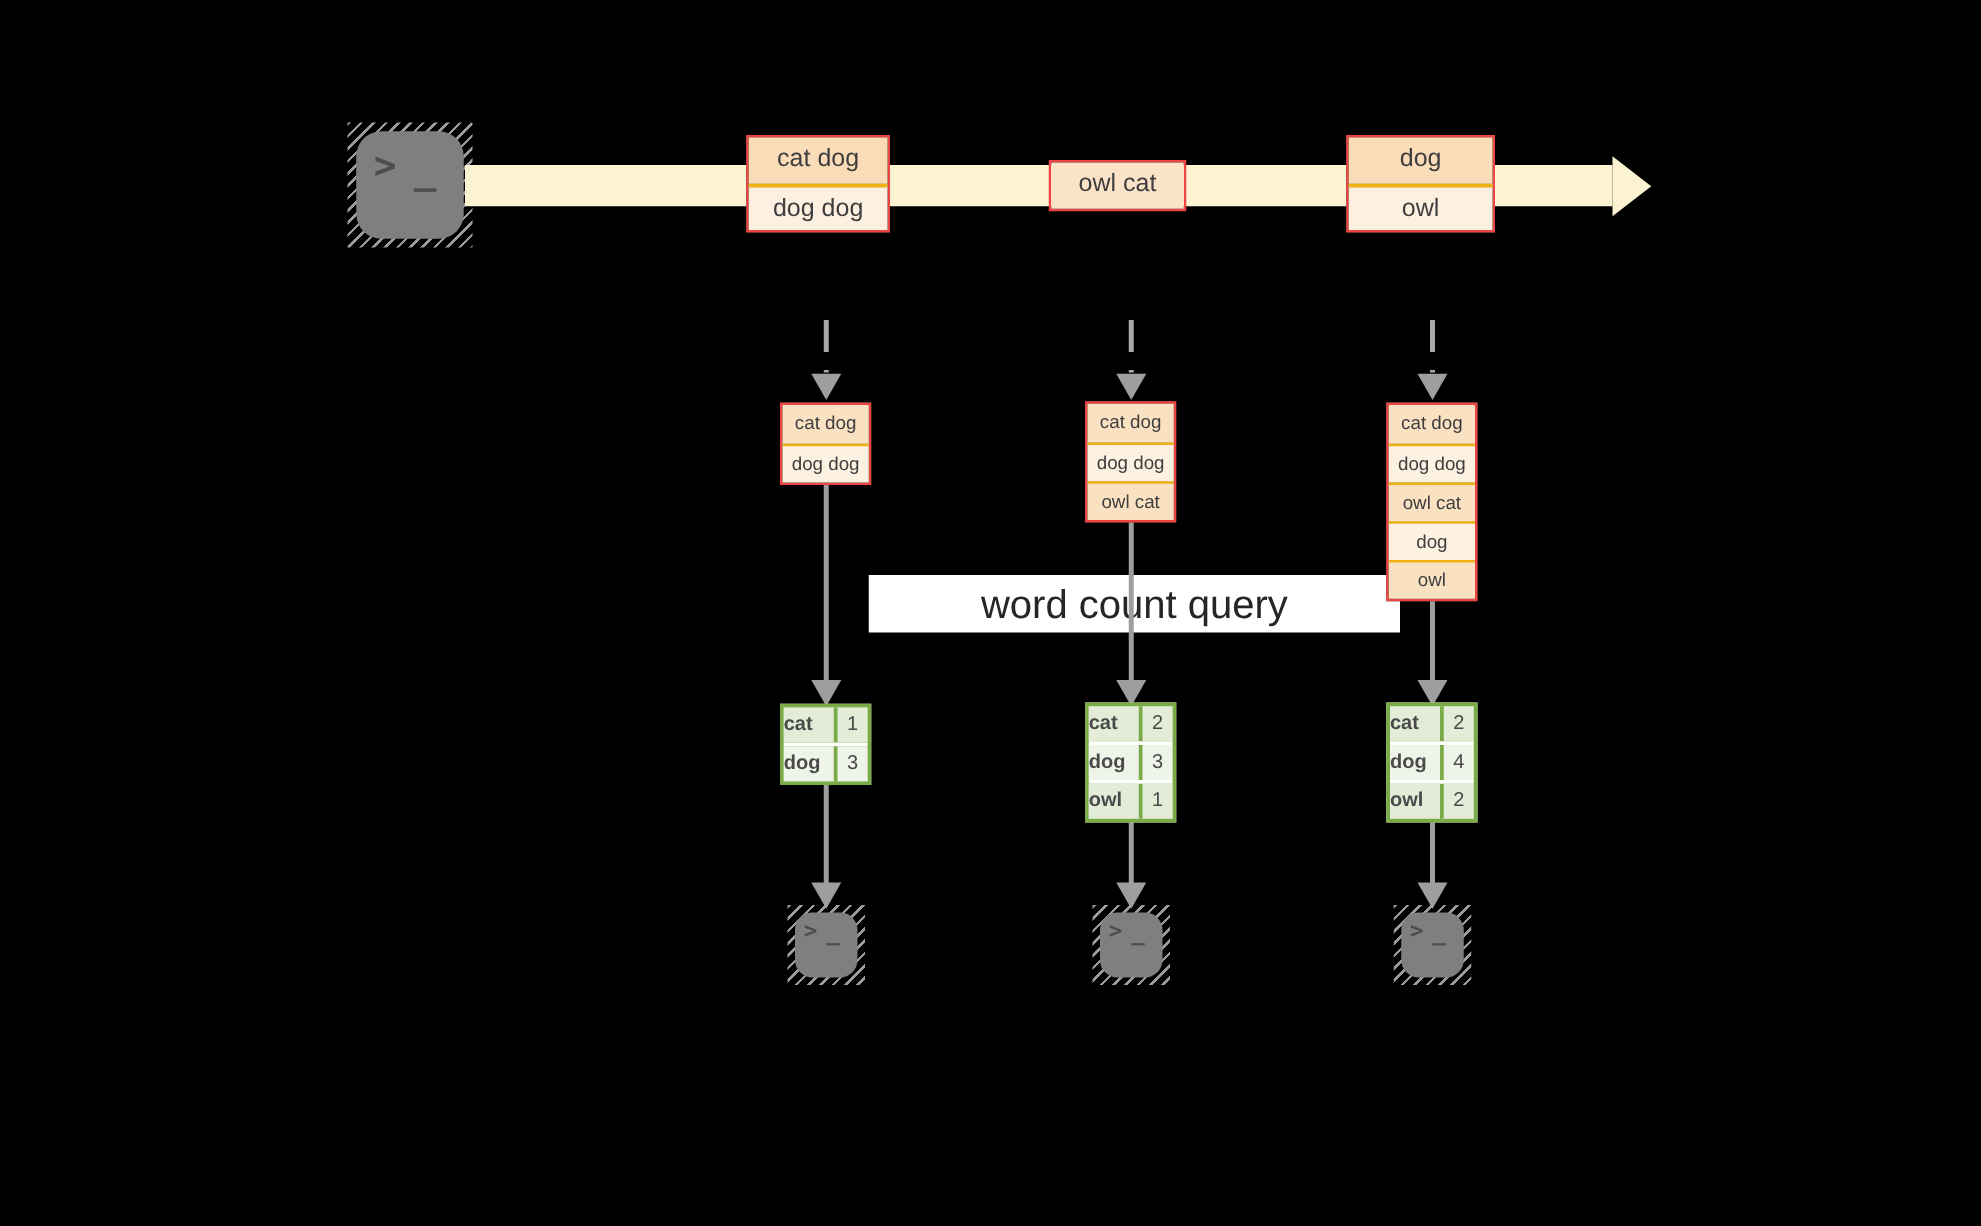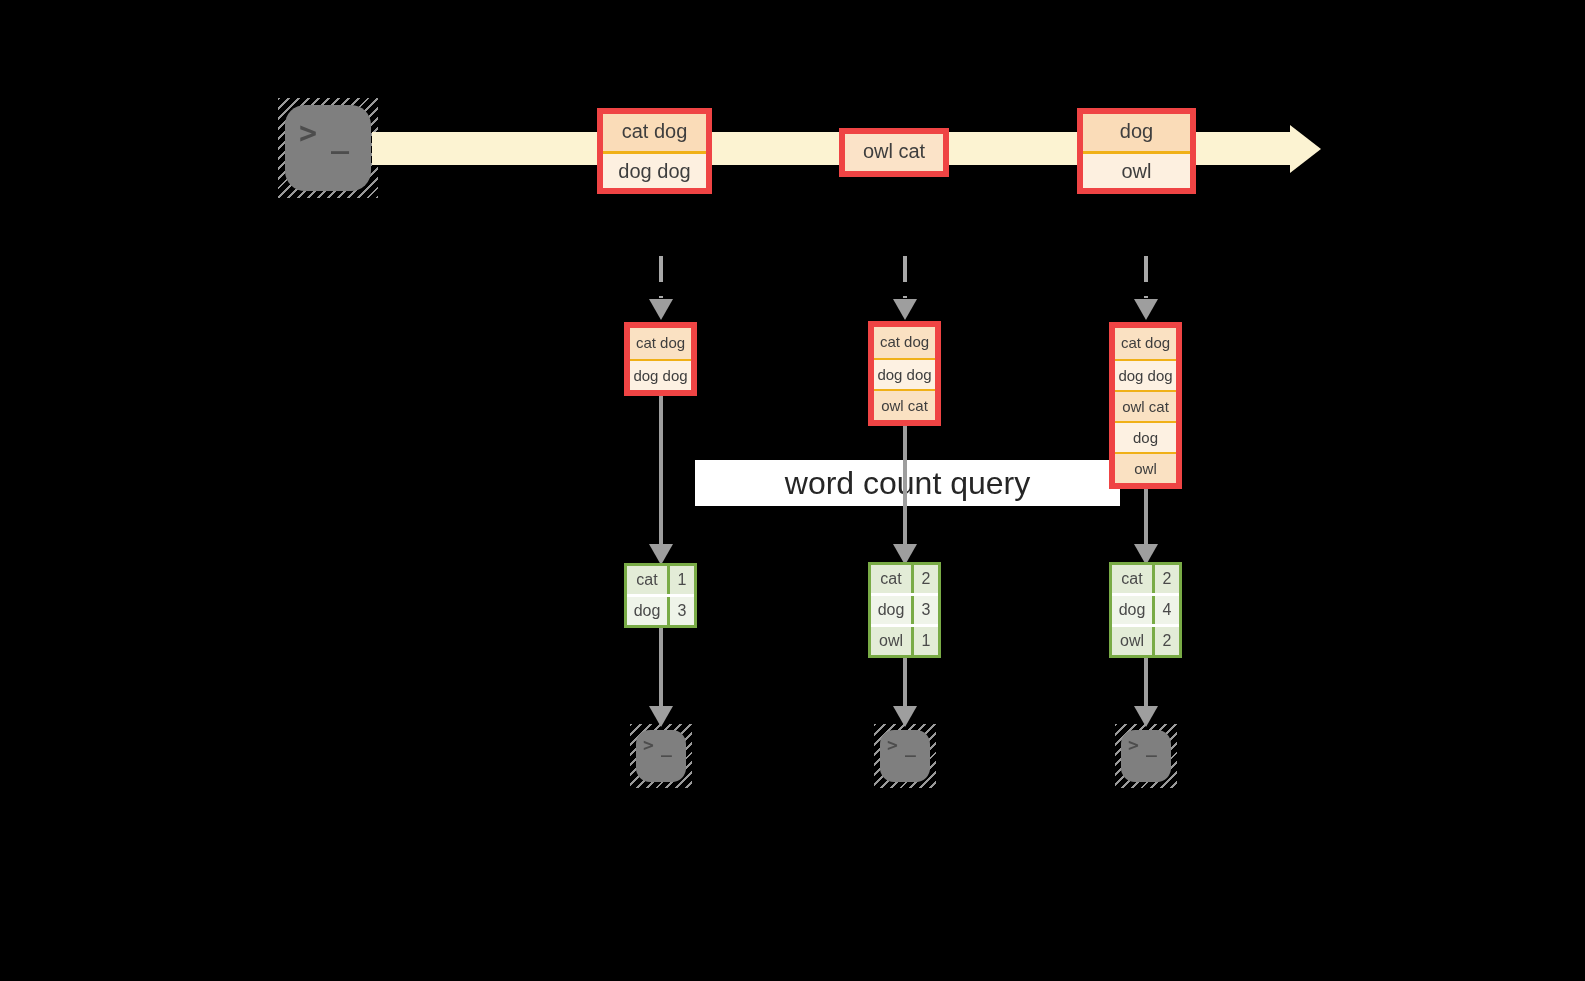--- a/index.html
+++ b/index.html
@@ -29,21 +29,21 @@
 
   
   .band { position: absolute; left: 372px; top: 132px; width: 918px; height: 33px; background: #fcf3d2; }
   .band-head {
     position: absolute; left: 1290px; top: 125px; width: 0; height: 0;
     border-top: 24px solid transparent; border-bottom: 24px solid transparent;
     border-left: 31px solid #fcf3d2;
   }
 
   
-  .obox { position: absolute; border: 6px solid #ef4444; background: #14532d; z-index: 3; }
+  .obox { position: absolute; border: 2px solid #ef4444; background: #14532d; z-index: 3; }
   .ocell { height: 37px; line-height: 34px; text-align: center; font-size: 20px; color: #3e3e3e; }
   .obox .ocell + .ocell { border-top: 3px solid #f0b017; }
   .sbox .ocell { height: 31px; line-height: 29px; font-size: 15px; }
   .sbox .ocell + .ocell { border-top: 2px solid #f0b017; }
   .fa { background: #fadcb8; }
   .fb { background: #fdf0e0; }
   .fc { background: #fbe3c8; }
   .sa { background: #fae1c2; }
   .sb { background: #fdf1e2; }
 
@@ -61,21 +61,21 @@
     background: #ffffff; color: #262626; text-align: center;
     font-size: 32px; line-height: 47px; z-index: 1;
   }
 
   
   .gtable {
     position: absolute; width: 73px; border: 3px solid #79ab46; background: #fff;
     display: flex; flex-direction: column; gap: 3px; z-index: 3;
   }
   .grow { display: flex; gap: 3px; background: #79ab46; height: 28px; }
-  .gw { width: 40px; line-height: 28px; text-align: center; font-size: 16px; color: #4a4a4a; }
+  .gw { width: 40px; line-height: 28px; font-size: 16px; color: #4a4a4a; font-weight: bold; }
   .gc { flex: 1; line-height: 28px; text-align: center; font-size: 16px; color: #4a4a4a; }
   .ga { background: #e3ecd7; }
   .gb { background: #eff4e9; }
 </style>
 </head>
 <body>
 
 <div class="canvas">
 
   <div class="hatch term-top" style="left:278px; top:98px; width:100px; height:100px;">

